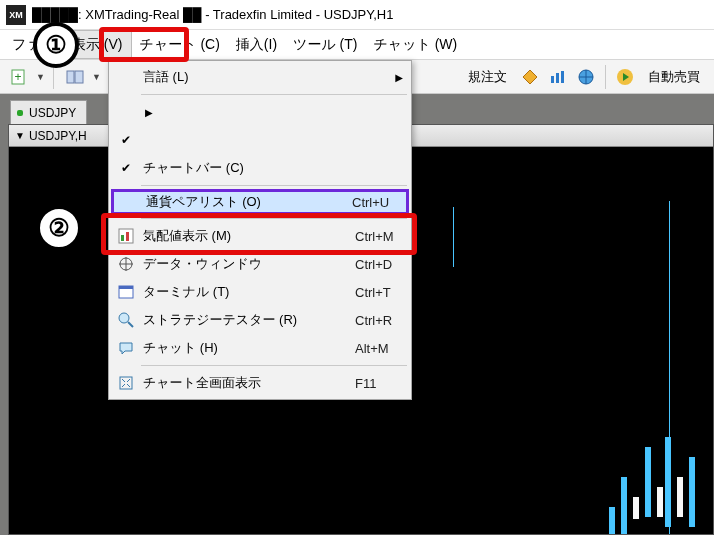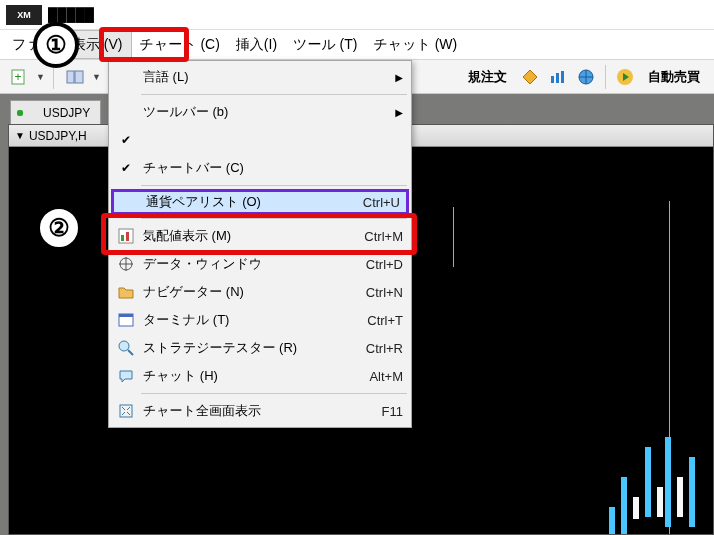--- a/index.html
+++ b/index.html
@@ -16,21 +16,21 @@
   .titlebar {
     height: 30px;
     background: #fff;
     border-bottom: 1px solid #ddd;
     display: flex;
     align-items: center;
     padding: 0 6px;
     font-size: 13px;
   }
   .titlebar .app-icon {
-    width: 36px; height: 20px;
+    width: 20px; height: 20px;
     background: #222; color: #fff;
     display: flex; align-items: center; justify-content: center;
     font-size: 9px; font-weight: bold;
     margin-right: 6px;
   }
   .menubar {
     height: 30px;
     display: flex;
     align-items: stretch;
     border-bottom: 1px solid #d6d6d6;
@@ -53,38 +53,38 @@
     gap: 4px;
   }
   .tb-btn {
     width: 26px; height: 26px;
     display: flex; align-items: center; justify-content: center;
     border: 1px solid transparent;
     border-radius: 2px;
   }
   .tb-sep { width:1px; height:24px; background:#c9c9c9; margin:0 4px; }
   .tb-text { padding:0 8px; font-size:13px; white-space:nowrap; }
-  .tb-group { display:flex; align-items:center; gap:2px;font-weight:bold; }
+  .tb-group { display:flex; align-items:center; gap:2px; }
 
   .workspace {
     position: relative;
     background: #7a7a78;
     height: calc(535px - 30px - 30px - 34px);
   }
   .doctab {
     position: absolute;
     left: 10px; top: 6px;
     height: 24px;
     display: flex; align-items: center;
     background: #e8e8e8;
     border: 1px solid #999;
     border-bottom: none;
     padding: 0 10px 0 6px;
     font-size: 12px;
-    gap: 20px;
+    gap: 6px;
   }
   .doctab .dot { width:6px;height:6px;background:#2aa52a;border-radius:2px;}
   .chartwin {
     position: absolute;
     left: 8px; top: 30px;
     right: 0; bottom: 0;
     background: #000;
     border: 1px solid #555;
   }
   .chart-title {
@@ -112,21 +112,21 @@
   .dd-row {
     display: flex; align-items: center;
     height: 28px;
     padding: 0 6px 0 2px;
     font-size: 13px;
   }
   .dd-row .iconcell {
     width: 26px; display:flex; align-items:center; justify-content:center;
   }
   .dd-row .labelcell { flex:1; padding-left:4px; }
-  .dd-row .shortcut { color:#222; padding-left:8px; min-width:56px; text-align:right; }
+  .dd-row .shortcut { color:#222; padding-left:8px; min-width:56px; text-align:left; }
   .dd-row .submenu-arrow { font-size:10px; margin-left:6px; }
   .dd-sep { height:1px; background:#c9c9c9; margin:3px 2px 3px 30px; }
   .dd-row.highlighted {
     background: #cfe6ff;
     border: 3px solid #6d28d9;
     height: 26px;
   }
   .check { font-size:12px; }
 
   
@@ -153,20 +153,21 @@
   .candle { position:absolute; width:6px; background:#49c5ff; }
   .candle.down { background:#f7f7f7; }
   .wick { position:absolute; width:1px; background:#49c5ff; }
 </style>
 </head>
 <body>
 
 <div class="titlebar">
   <div class="app-icon">XM</div>
   <span>█████</span>
+  <span>: <span>XMTrading-Real</span> <span>██</span> - <span>Tradexfin Limited</span> - <span>USDJPY,H1</span></span>
 </div>
 
 <div class="menubar">
   <div class="menuitem">ファイ</div>
   <div class="menuitem" style="background:#e8e8e8;border:1px solid #bcbcbc;">表示 (V)</div>
   <div class="menuitem">チャート (C)</div>
   <div class="menuitem">挿入(I)</div>
   <div class="menuitem">ツール (T)</div>
   <div class="menuitem">チャット (W)</div>
 </div>
@@ -249,21 +250,20 @@
 
 <div class="dropdown">
   <div class="dd-row">
     <div class="iconcell"></div>
     <div class="labelcell">言語 (L)</div>
     <div class="submenu-arrow">▶</div>
   </div>
   <div class="dd-sep"></div>
   <div class="dd-row">
     <div class="iconcell"></div>
-    <div class="labelcell">ツールバー (b)</div>
     <div class="submenu-arrow">▶</div>
   </div>
   <div class="dd-row">
     <div class="iconcell">
         <span class="check">✔</span>
       </div>
     <div class="shortcut"></div>
   </div>
   <div class="dd-row">
     <div class="iconcell">
@@ -296,29 +296,20 @@
           <circle cx="8" cy="8" r="6" fill="none" stroke="#555"></circle>
           <path d="M8 1V15M1 8H15" stroke="#555"></path>
         </svg>
       </div>
     <div class="labelcell">データ・ウィンドウ</div>
     <div class="shortcut">Ctrl+D</div>
   </div>
   <div class="dd-row">
     <div class="iconcell">
         <svg width="16" height="16">
-          <path d="M1 4h5l2 2h7v8H1z" fill="#f0c060" stroke="#b08020"></path>
-        </svg>
-      </div>
-    <div class="labelcell">ナビゲーター (N)</div>
-    <div class="shortcut">Ctrl+N</div>
-  </div>
-  <div class="dd-row">
-    <div class="iconcell">
-        <svg width="16" height="16">
           <rect x="1" y="2" width="14" height="12" fill="#fff" stroke="#4a6ac0"></rect>
           <rect x="1" y="2" width="14" height="3" fill="#4a6ac0"></rect>
         </svg>
       </div>
     <div class="labelcell">ターミナル (T)</div>
     <div class="shortcut">Ctrl+T</div>
   </div>
   <div class="dd-row">
     <div class="iconcell">
         <svg width="16" height="16">

